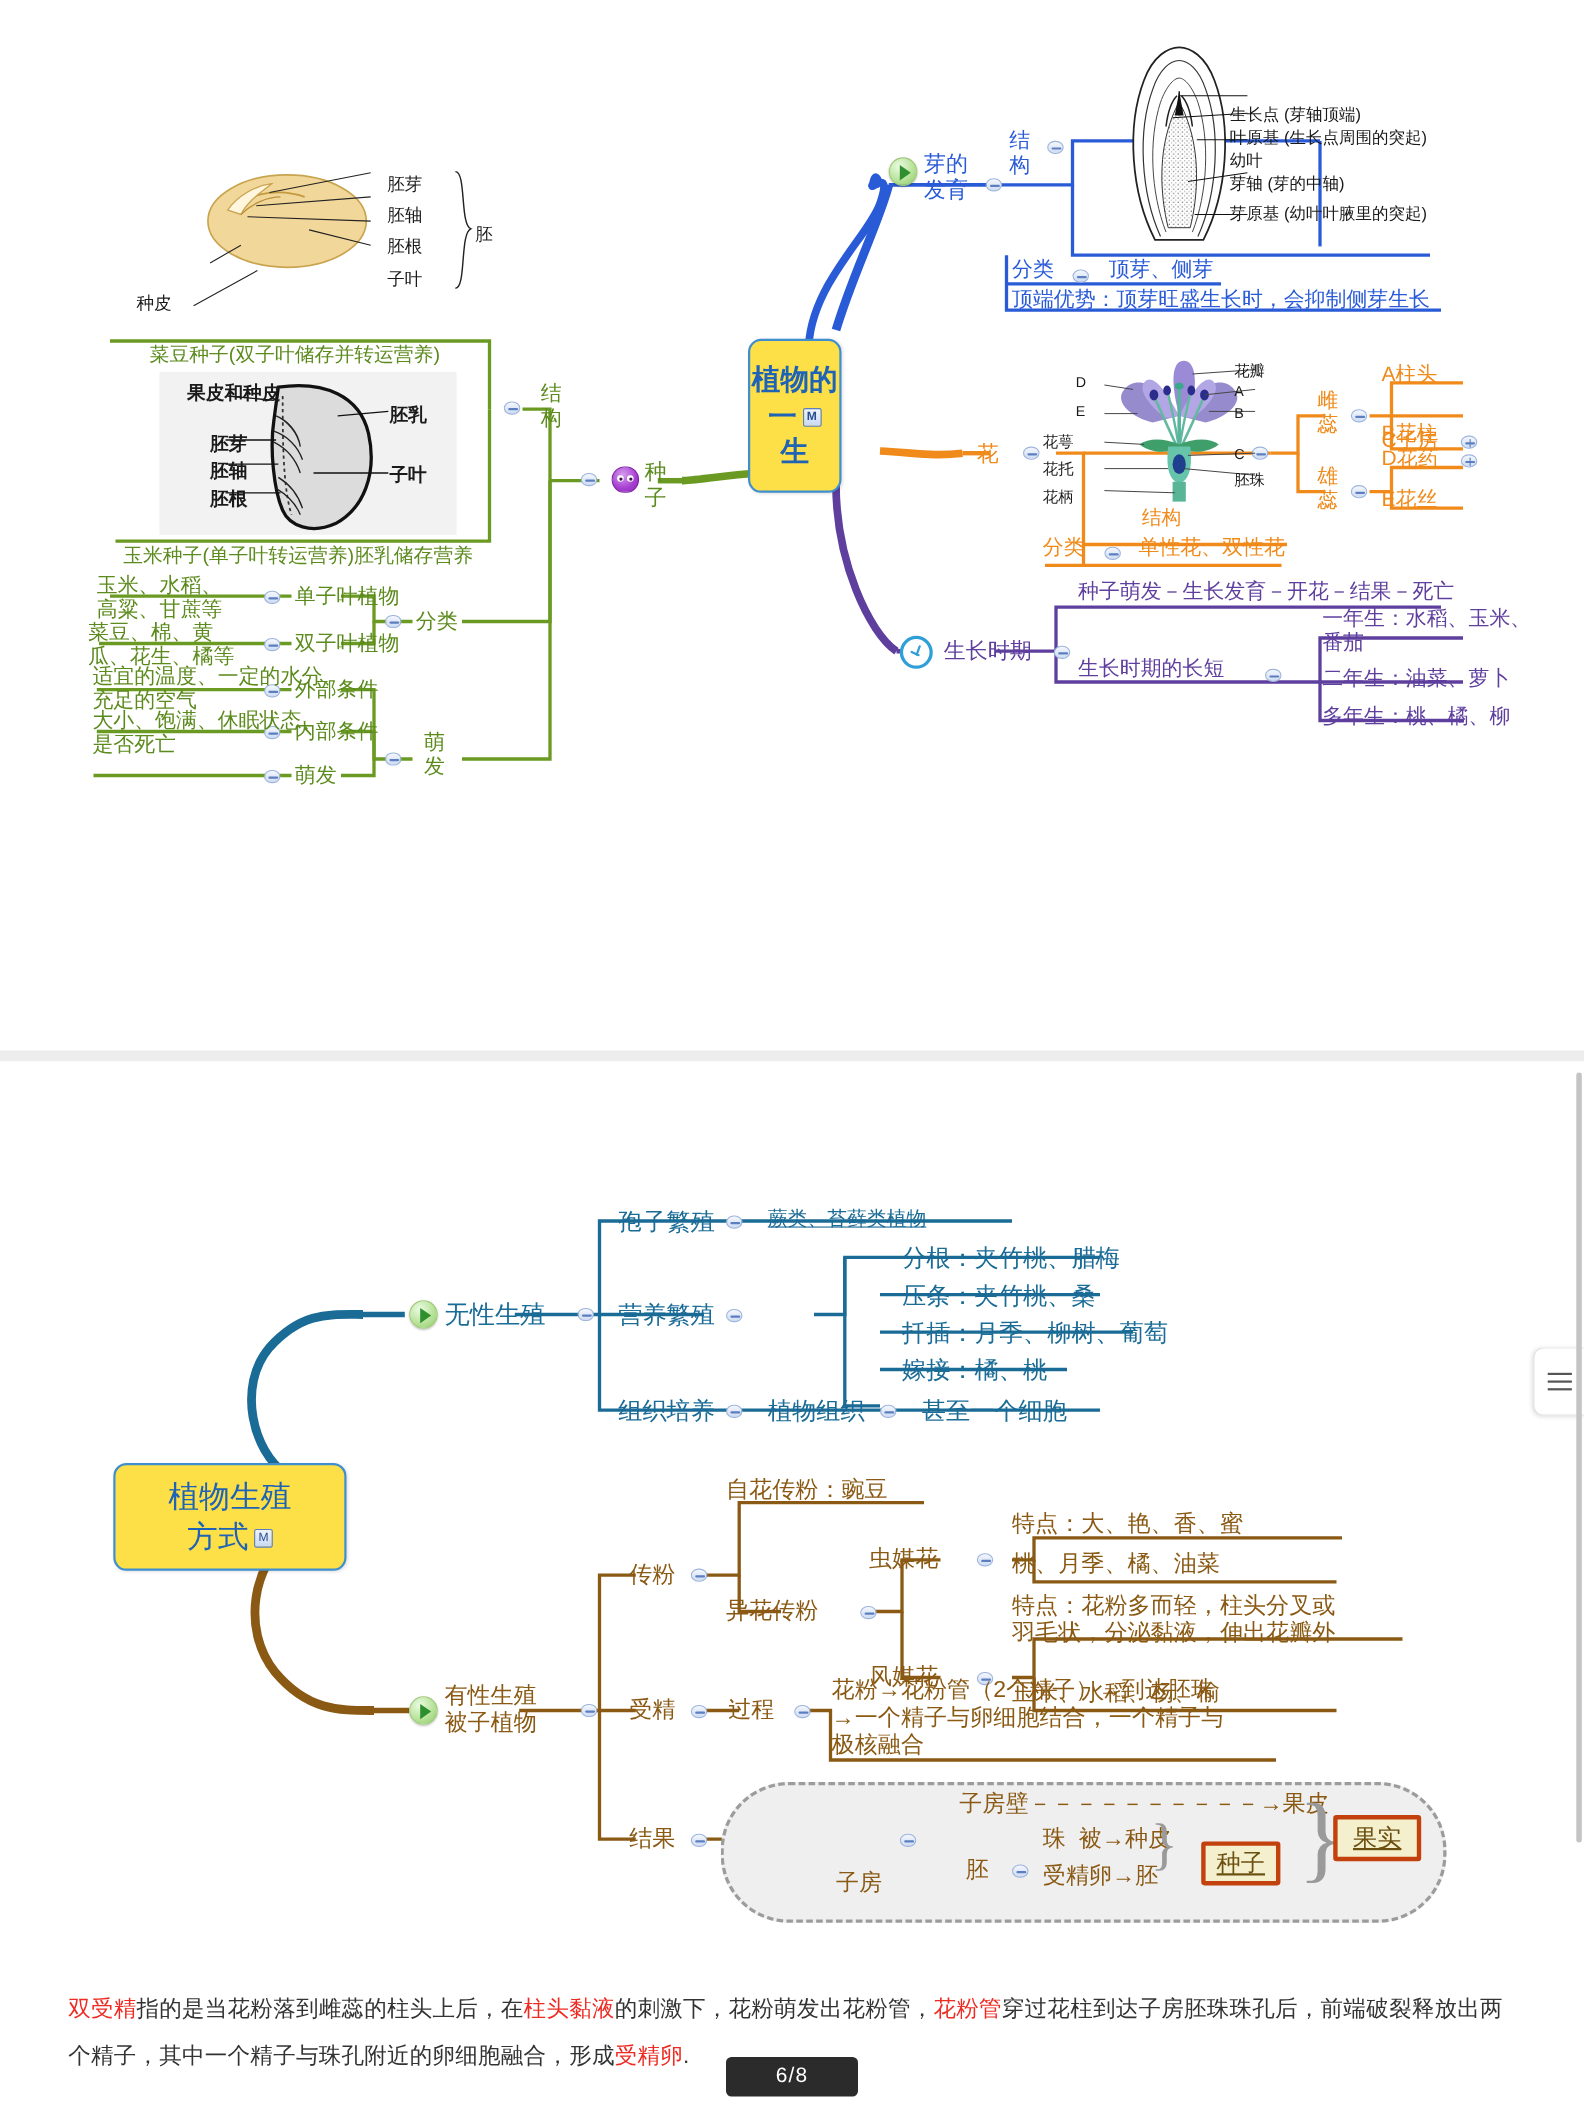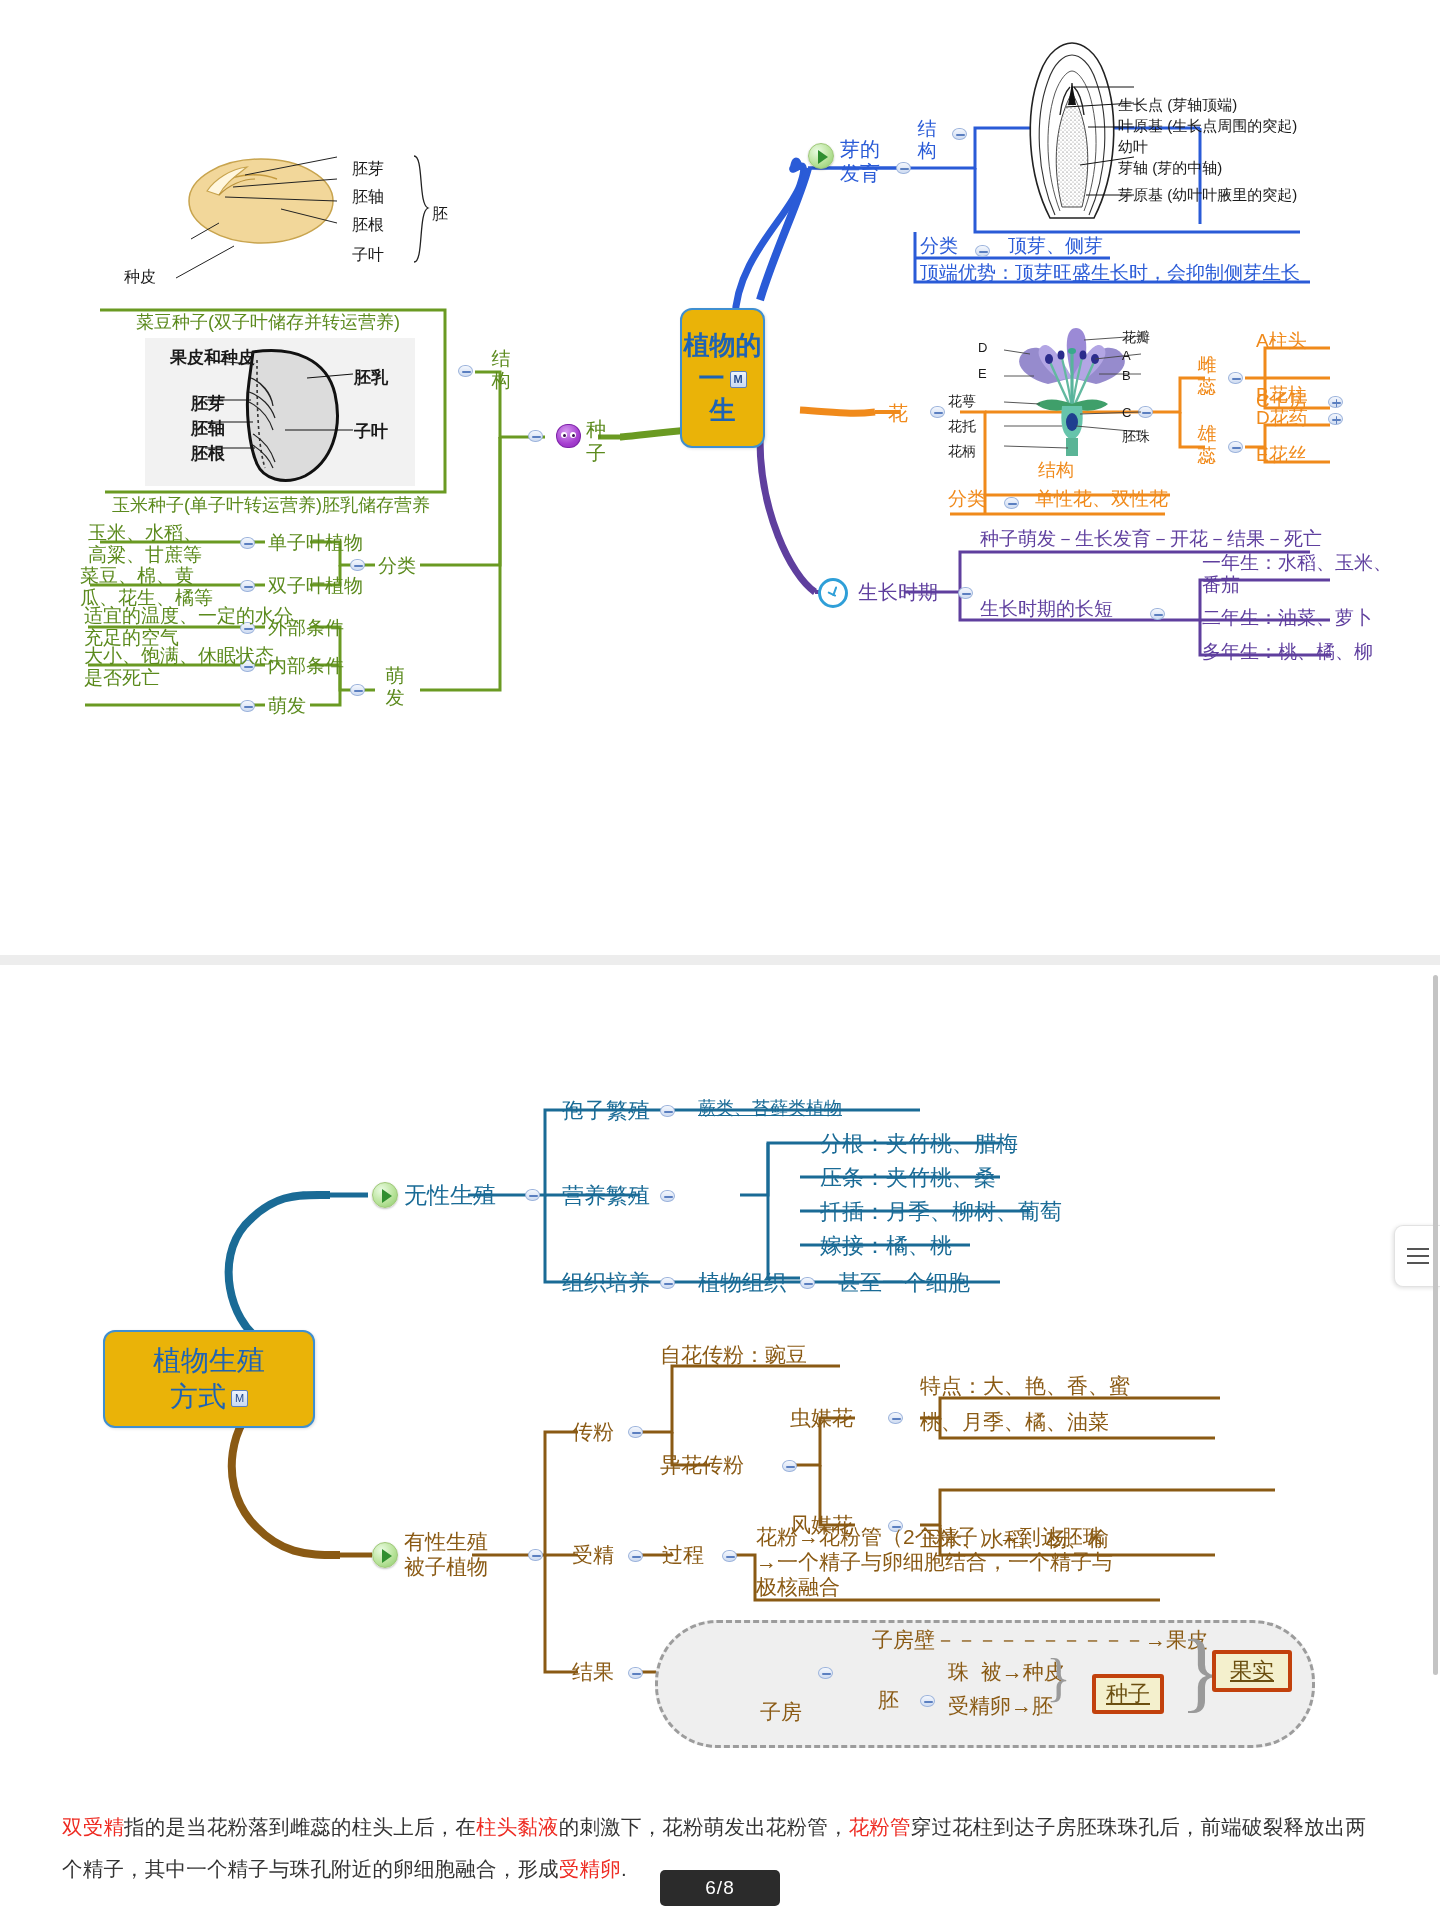--- a/index.html
+++ b/index.html
@@ -62,21 +62,21 @@
   
   .clock { position:absolute; width:30px; height:30px; border-radius:50%;
           border:3px solid #2f9fd8; background:#fff; }
   .clock::before{ content:""; position:absolute; left:11px; top:5px; width:2px; height:10px;
           background:#2f9fd8; transform-origin:bottom center; transform:rotate(20deg); border-radius:1px;}
   .clock::after{ content:""; position:absolute; left:6px; top:14px; width:9px; height:2px;
           background:#2f9fd8; transform-origin:right center; transform:rotate(25deg); border-radius:1px;}
 
   
   .central {
-    position:absolute; background:#eab308; border:2px solid #3f8fd0; border-radius:12px;
+    position:absolute; background:#fde047; border:2px solid #3f8fd0; border-radius:12px;
     color:#1e63b5; display:flex; align-items:center; justify-content:center;
     box-shadow:1px 1px 3px rgba(0,0,0,.12);
   }
   .mbadge { display:inline-block; width:17px; height:17px; border:1px solid #5b7fc0;
     background:linear-gradient(#eef3fc,#c9d9f2); color:#274c8f; font-size:11px; line-height:15px;
     text-align:center; border-radius:2px; vertical-align:middle; margin-left:5px;}
 
   
   .pic { position:absolute; }
 
@@ -518,20 +518,22 @@
   <div class="nd c-brown" style="left:660px; top:1453px; font-size:21px;">异花传粉</div>
   <div class="tg" style="left:782px; top:1460px;"></div>
 
   <div class="nd c-brown" style="left:790px; top:1406px; font-size:21px;">虫媒花</div>
   <div class="tg" style="left:888px; top:1412px;"></div>
   <div class="nd c-brown" style="left:920px; top:1374px; font-size:21px;">特点：大、艳、香、蜜</div>
   <div class="nd c-brown" style="left:920px; top:1410px; font-size:21px;">桃、月季、橘、油菜</div>
 
   <div class="nd c-brown" style="left:790px; top:1513px; font-size:21px;">风媒花</div>
   <div class="tg" style="left:888px; top:1520px;"></div>
+  <div class="nd c-brown" style="left:920px; top:1448px; font-size:21px;">特点：花粉多而轻，柱头分叉或
+羽毛状，分泌黏液，伸出花瓣外</div>
   <div class="nd c-brown" style="left:920px; top:1527px; font-size:21px;">玉米、水稻、杨、榆</div>
 
   <div class="nd c-brown" style="left:572px; top:1543px; font-size:21px;">受精</div>
   <div class="tg" style="left:628px; top:1550px;"></div>
   <div class="nd c-brown" style="left:662px; top:1543px; font-size:21px;">过程</div>
   <div class="tg" style="left:722px; top:1550px;"></div>
   <div class="nd c-brown" style="left:756px; top:1525px; font-size:21px;">花粉→花粉管（2个精子）→到达胚珠
 →一个精子与卵细胞结合，一个精子与
 极核融合</div>
 

